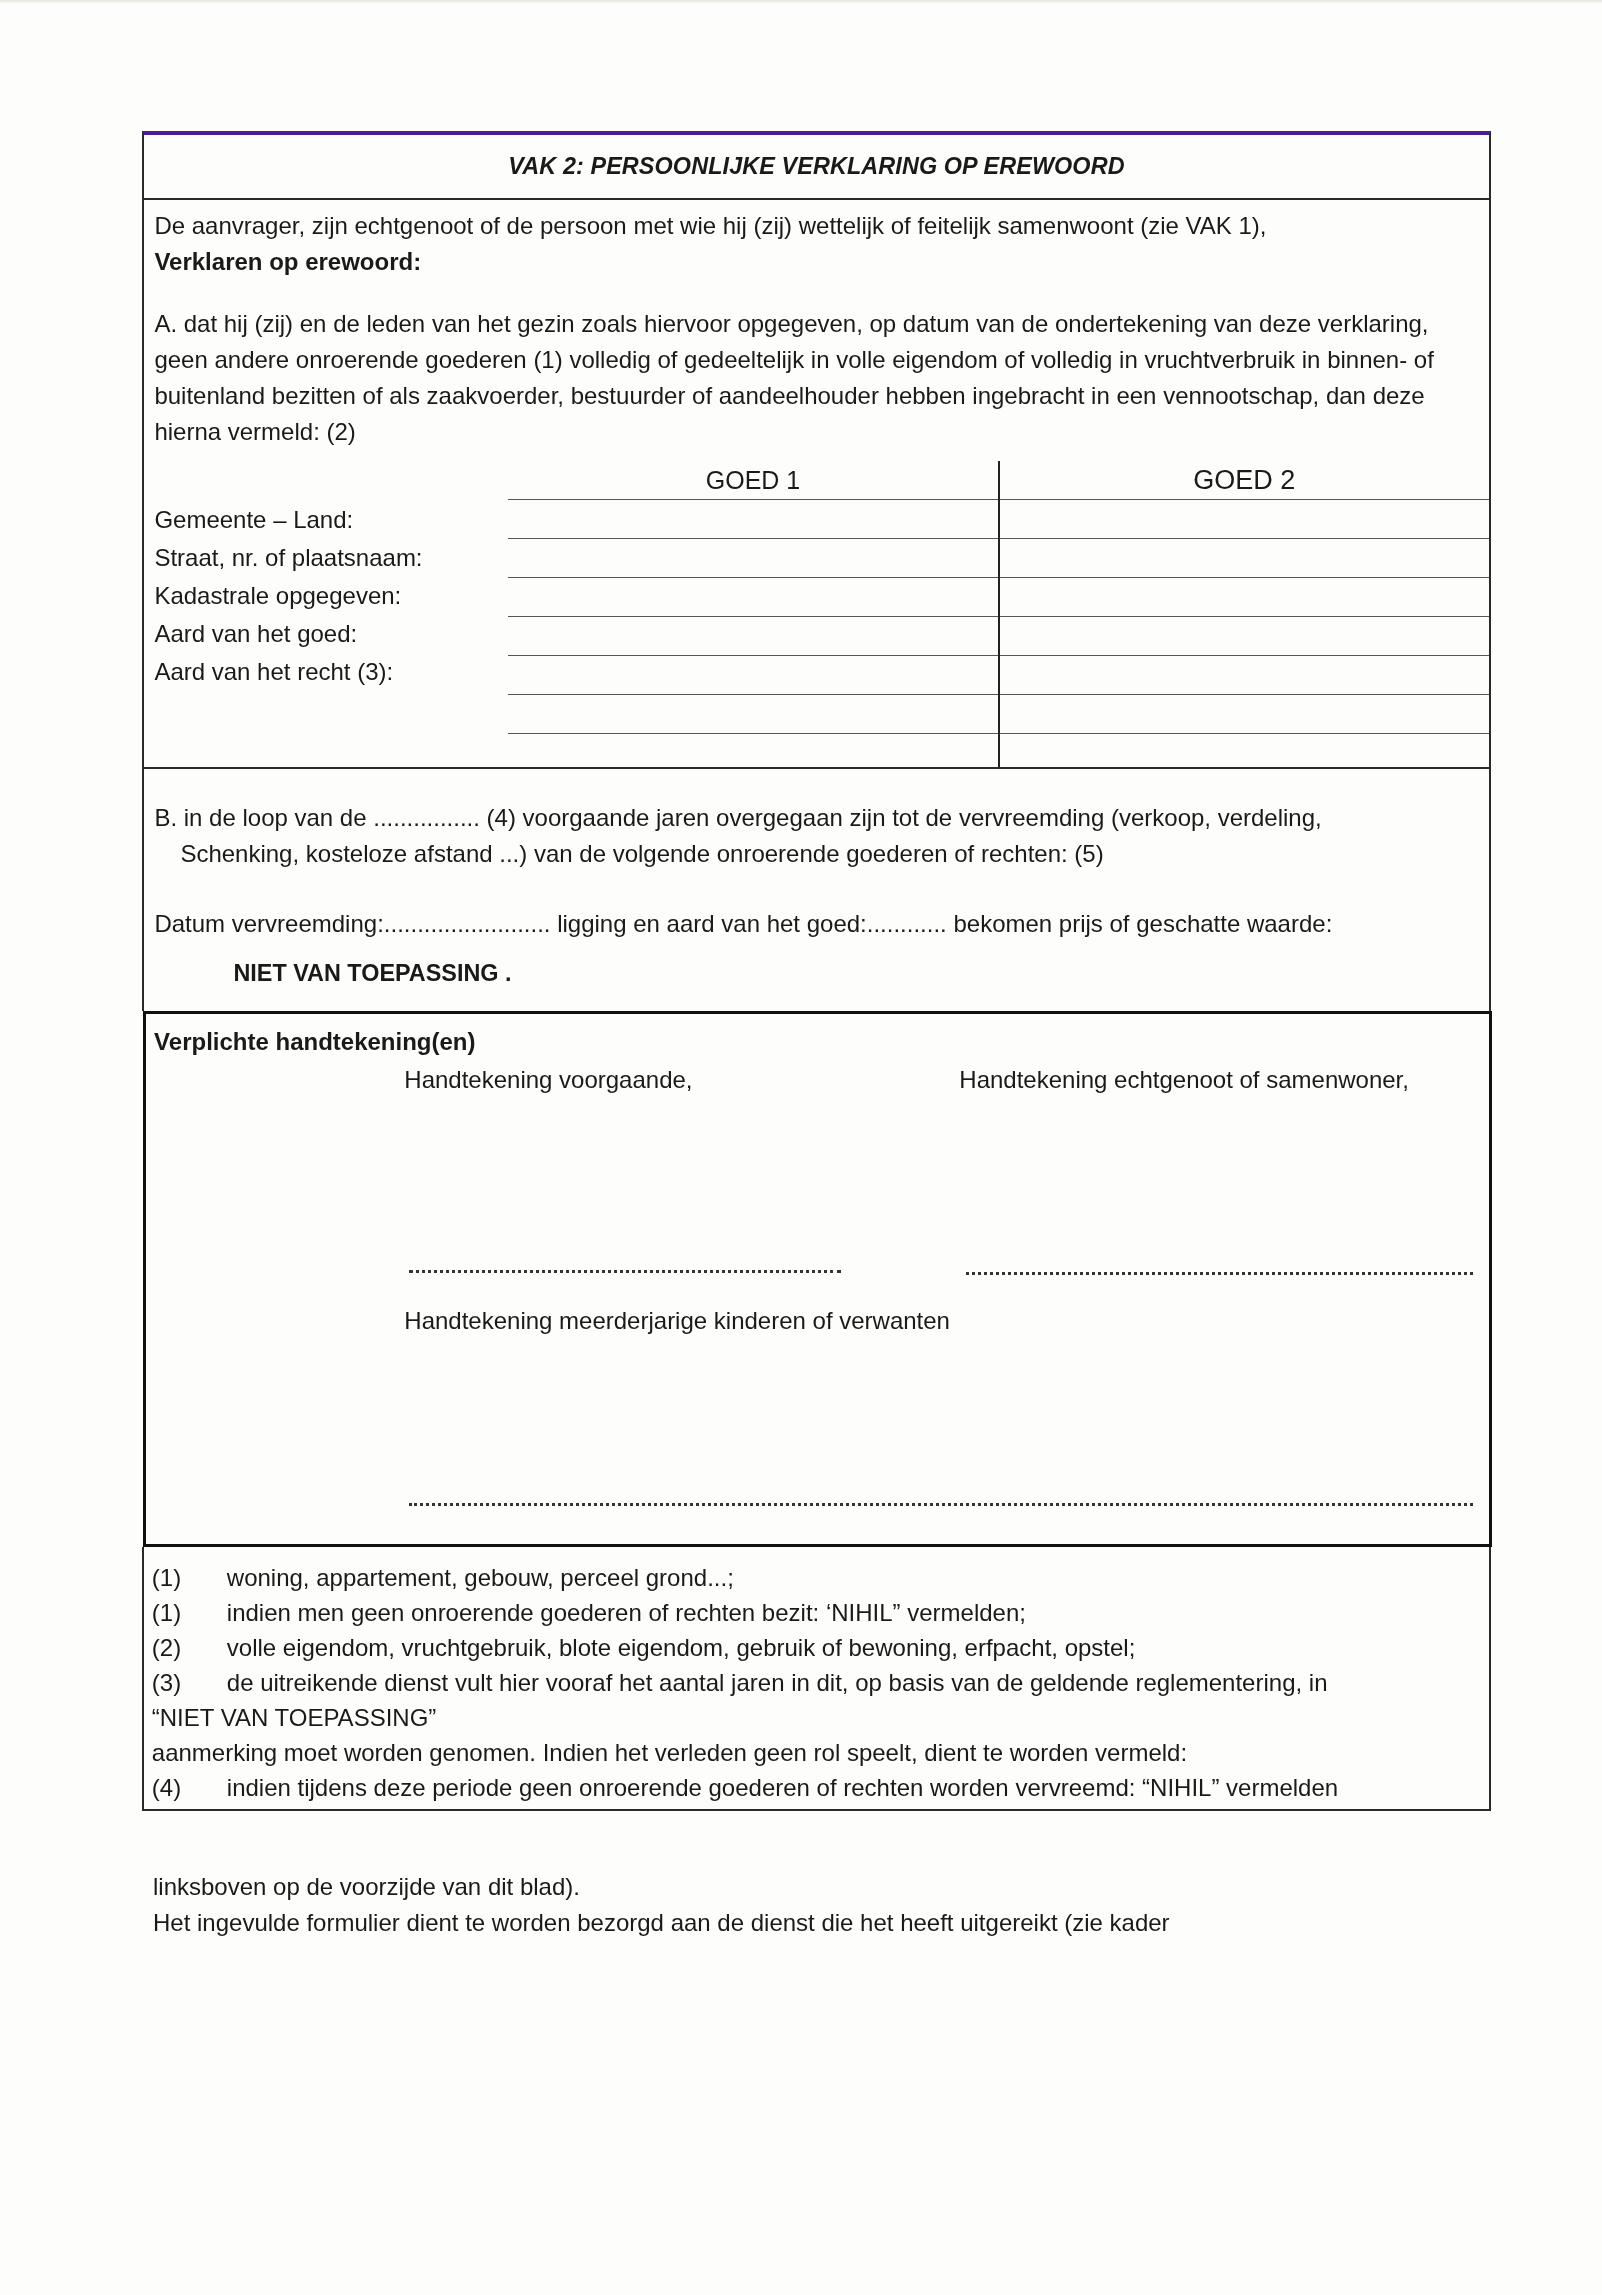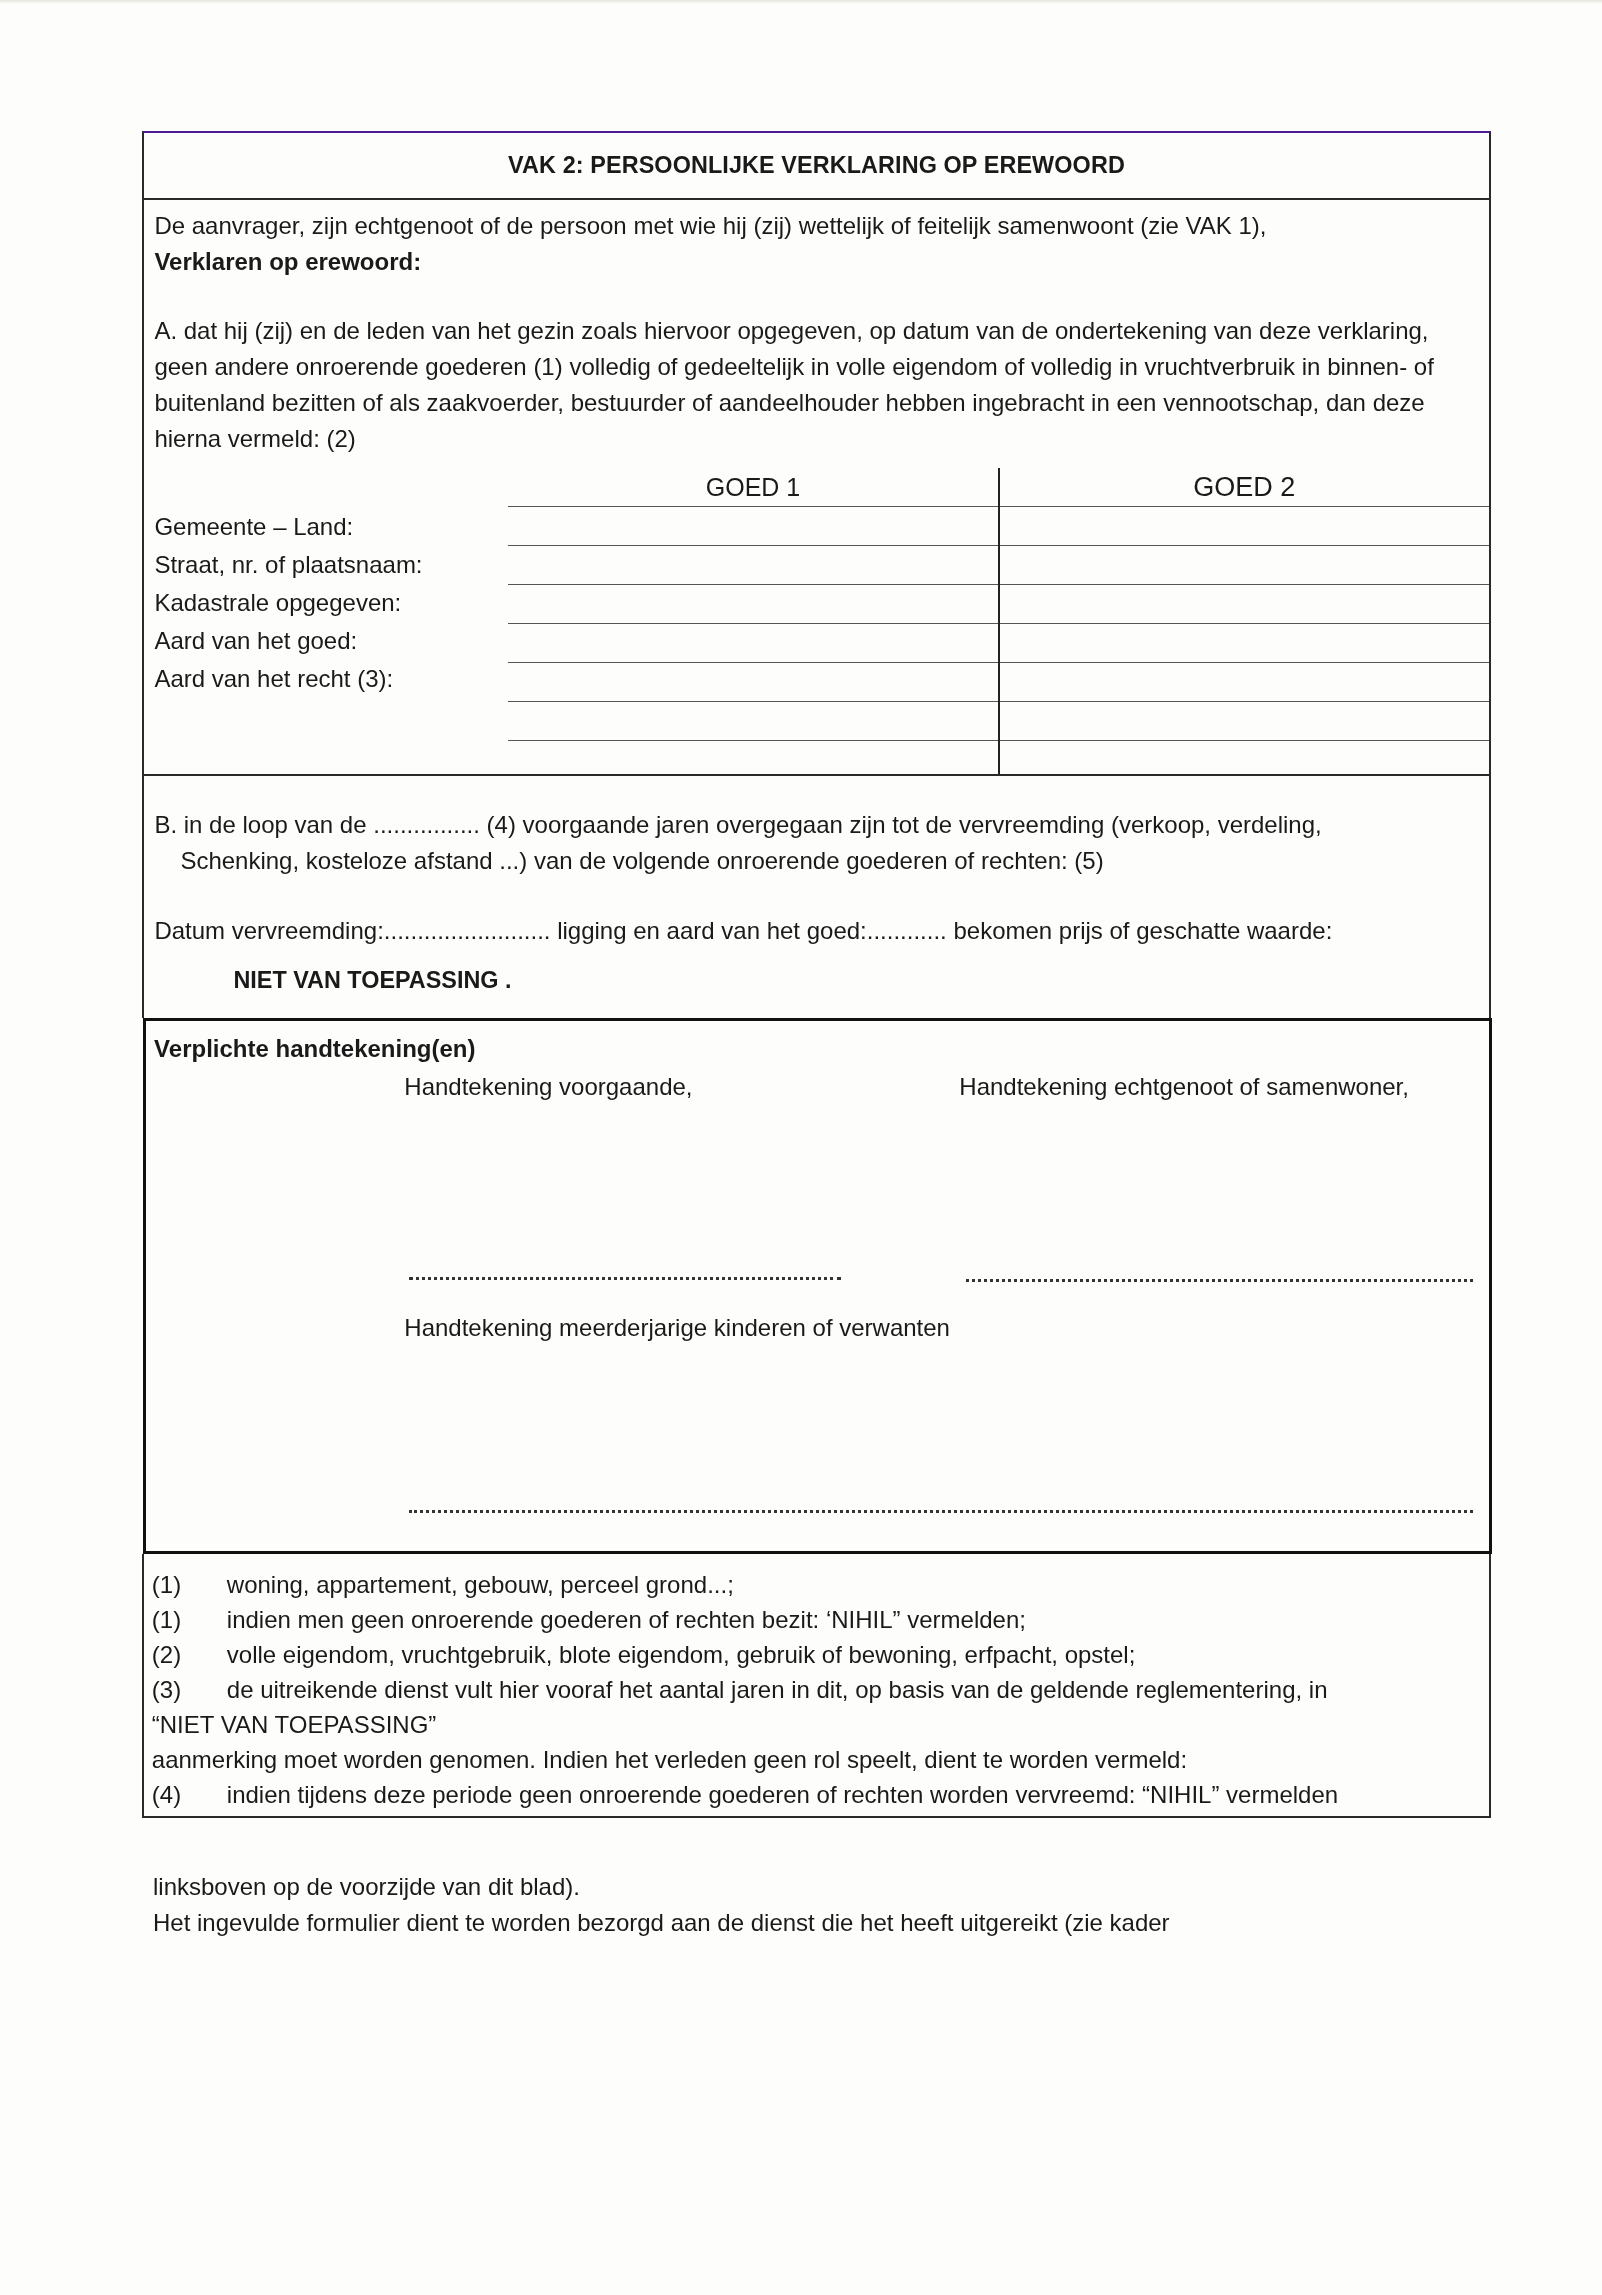--- a/index.html
+++ b/index.html
@@ -14,33 +14,33 @@
     .page-edge {
       position: absolute; left: 0; top: 0; width: 1602px; height: 3.9px;
       background: linear-gradient(#e8e6df, #fdfdfb);
     }
     .form {
       position: absolute;
       left: 142px; top: 131px;
       width: 1349px;
     }
     .box { border: 2px solid #2a2a2a; border-top: none; box-sizing: border-box; }
-    .box.first { border-top: 2px solid #4c1d95; }
+    .box.first { border-top: 4px solid #4c1d95; font-style: italic; }
 
     .title-row {
       height: 69px;
       display: flex; align-items: center; justify-content: center;
       font-weight: bold; font-size: 23.4px; letter-spacing: 0.1px;
     }
     .section {
       padding: 7.8px 10.4px 0 10.4px;
       font-size: 24px; line-height: 36px;
     }
     .bold { font-weight: bold; }
-    .para-a { margin-top: 33px; }
+    .para-a { margin-top: 26px; }
 
     .goed-table {
       display: flex; margin-top: 11.7px; position: relative; height: 306px;
     }
     .goed-labels { width: 354px; padding-top: 40px; }
     .goed-labels div { height: 38px; line-height: 38px; font-size: 24px; }
     .goed-cols { flex: 1; display: flex; position: relative; }
     .goed-col { flex: 1; position: relative; }
     .goed-col.left { border-right: 2px solid #222; }
     .goed-head {

